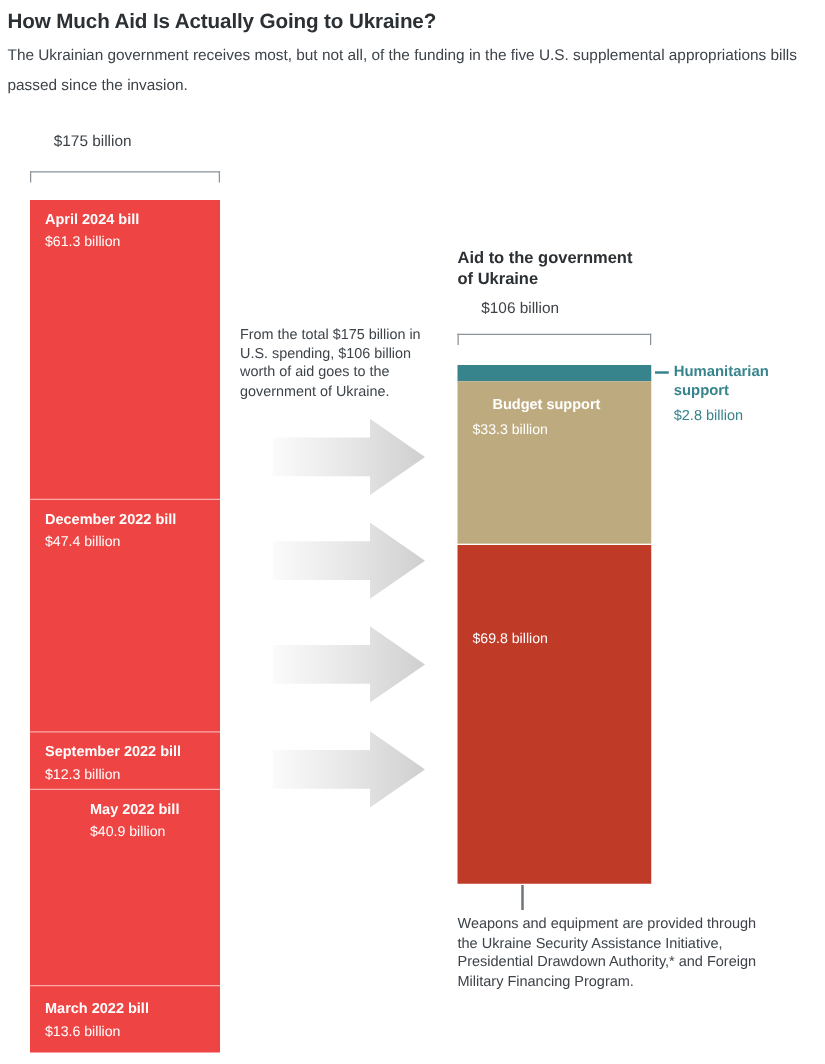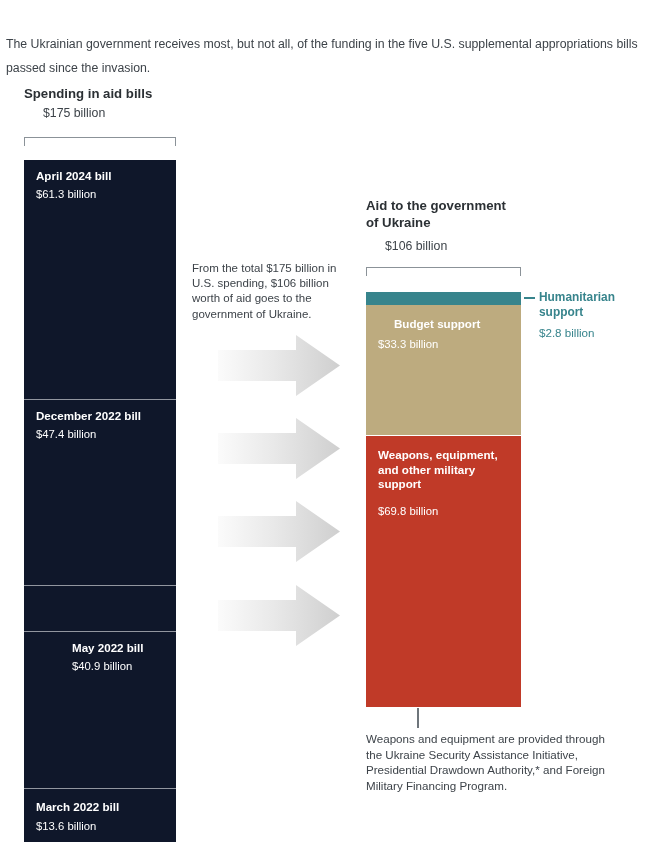--- a/index.html
+++ b/index.html
@@ -93,41 +93,45 @@
   .footnote {
     position: absolute; left: 366px; top: 731px; width: 250px;
     font-size: 11.6px; line-height: 15.6px; color: #3d4349;
   }
 </style>
 </head>
 <body>
 
 <div id="stage">
 
+  <div class="title">How Much Aid Is Actually Going to Ukraine?</div>
   <div class="subtitle">The Ukrainian government receives most, but not all, of the funding in the five U.S. supplemental appropriations bills passed since the invasion.</div>
 
-  <div class="col-head" style="left:24px; top:85px; width:220px;">Spending in aid bills</div>
   <div class="col-sub" style="left:24px; top:106px;">$175 billion</div>
 
   <div class="bracket" style="left:24px; top:137px; width:152px;"></div>
 
-  <div class="bar" style="left:24px; top:160px; width:152px; height:682px; background:#0f172a;">
+  <div class="bar" style="left:24px; top:160px; width:152px; height:682px; background:#ef4444;">
 
     <div class="seg" style="top:0px; height:239px;">
       <div class="seg-label">April 2024 bill</div>
       <div class="seg-value" style="top:27px;">$61.3 billion</div>
     </div>
     <div class="seg-div" style="top:239px;"></div>
 
     <div class="seg" style="top:240px; height:185px;">
       <div class="seg-label">December 2022 bill</div>
       <div class="seg-value" style="top:27px;">$47.4 billion</div>
     </div>
     <div class="seg-div" style="top:425px;"></div>
 
+    <div class="seg" style="top:426px; height:47px;">
+      <div class="seg-label">September 2022 bill</div>
+      <div class="seg-value" style="top:27px;">$12.3 billion</div>
+    </div>
     <div class="seg-div" style="top:471px;"></div>
 
     <div class="seg" style="top:472px; height:157px;margin-left:36px;">
       <div class="seg-label">May 2022 bill</div>
       <div class="seg-value" style="top:27px;">$40.9 billion</div>
     </div>
     <div class="seg-div" style="top:628px;"></div>
 
     <div class="seg" style="top:629px; height:53px;">
       <div class="seg-label" style="top:11px;">March 2022 bill</div>
@@ -199,21 +203,20 @@
 
     <div class="seg" style="top:0px; height:13px; background:#37848c;"></div>
 
     <div class="seg" style="top:13px; height:130px; background:#bdab7f;">
       <div class="seg-label" style="top:12px;padding-left:16px;">Budget support</div>
       <div class="seg-value" style="top:32px;">$33.3 billion</div>
     </div>
     <div class="seg-div seg-div-warm" style="top:143px;"></div>
 
     <div class="seg" style="top:144px; height:271px; background:#c03a28;">
-      <div class="seg-label" style="top:12px;">Weapons, equipment, and other military support</div>
       <div class="seg-value" style="top:68px;">$69.8 billion</div>
     </div>
   </div>
 
   <div class="callout-dash"></div>
   <div class="callout-title">Humanitarian support</div>
   <div class="callout-value">$2.8 billion</div>
 
   <div class="foot-stem"></div>
   <div class="footnote">Weapons and equipment are provided through the Ukraine Security Assistance Initiative, Presidential Drawdown Authority,* and Foreign Military Financing Program.</div>

